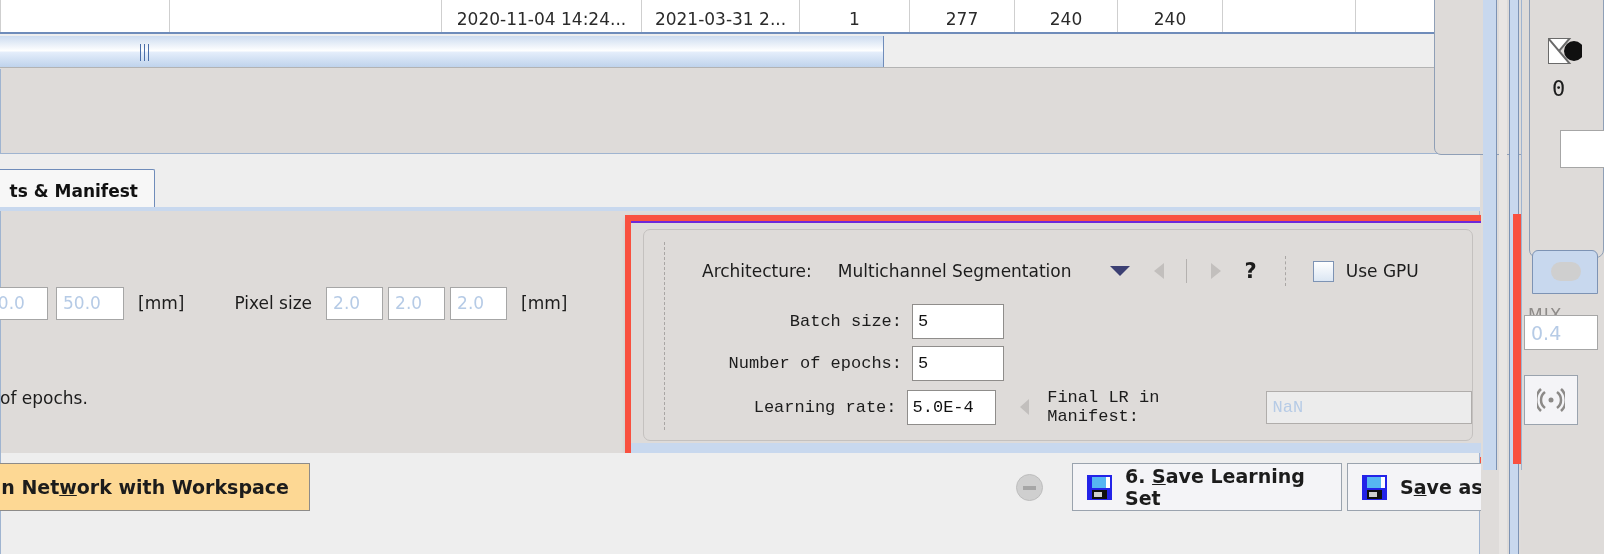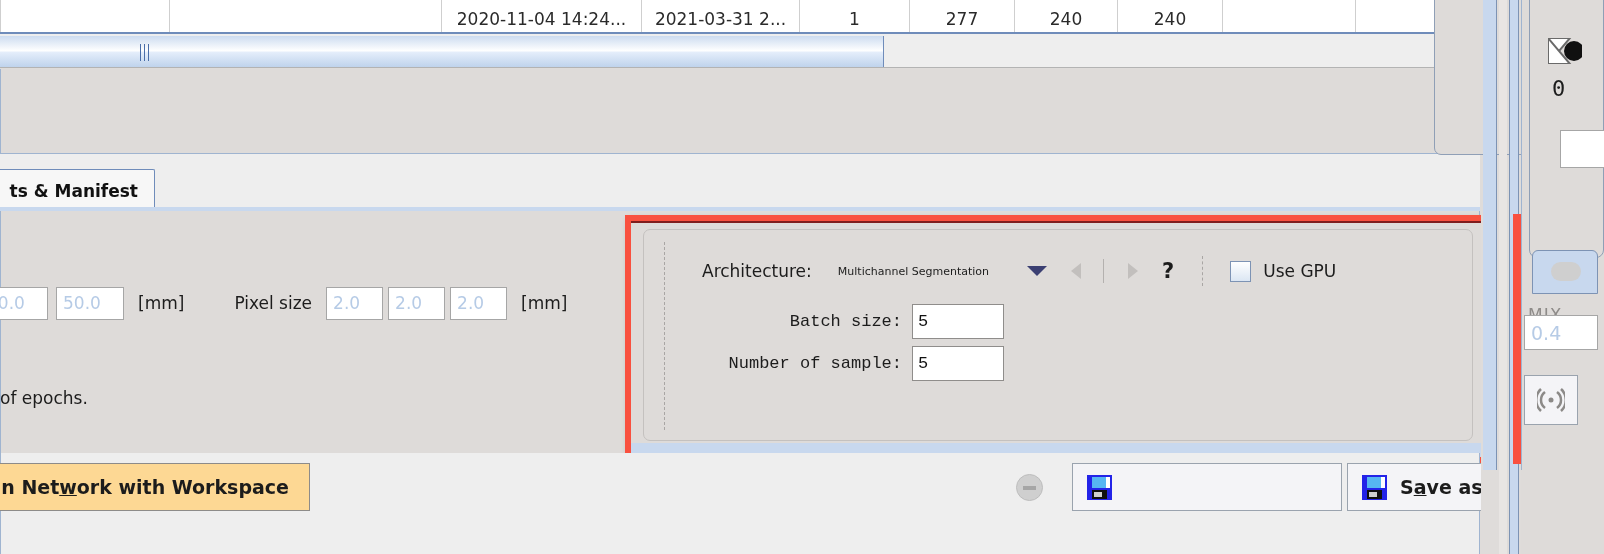--- a/index.html
+++ b/index.html
@@ -60,31 +60,31 @@
       display:flex;align-items:center;padding-left:6px;font-size:17px;color:#b6cbe6;}
   .unit{font-size:17px;color:#1c1c1c;margin:0 0 0 14px;}
   #lbl-pixelsize{font-size:17px;color:#1c1c1c;margin-left:50px;margin-right:14px;}
   #of-sample{left:0;top:388px;font-size:17px;color:#1c1c1c;}
 
   
   #redbox{left:625px;top:215px;width:867px;height:248px;
       border:6px solid #f9503f;box-sizing:border-box;
       box-shadow:4px 5px 7px rgba(0,0,0,.33);}
   #redbox-inner{position:absolute;left:0;top:0;right:0;bottom:0;background:#dedbd9;
-      border-top:2px solid #7f1d1d;box-sizing:border-box;}
+      border-top:2px solid #6d28d9;box-sizing:border-box;}
   #redbox-bluebar{position:absolute;left:0;bottom:0;width:100%;height:14px;background:#c8d8ee;}
   #grouppanel{position:absolute;left:12px;top:6px;width:830px;height:212px;
       background:#dedbd9;border:1px solid #c4c1bf;border-radius:7px;box-sizing:border-box;}
   #dashline{position:absolute;left:20px;top:12px;width:0;height:188px;
       border-left:1px dashed #a9a6a4;}
 
   
   #arch-row{position:absolute;left:58px;top:26px;display:flex;align-items:center;}
   #arch-label{font-size:17px;color:#1c1c1c;}
-  #arch-value{font-size:11px;color:#1c1c1c;margin-left:26px;}
+  #arch-value{font-size:17px;color:#1c1c1c;margin-left:26px;}
   #arch-dd{margin-left:38px;width:0;height:0;border-left:10px solid transparent;
       border-right:10px solid transparent;border-top:10px solid #3b3f72;}
   .navtri{margin-left:24px;width:0;height:0;}
   .navtri.left{border-right:10px solid #c2bfbd;border-top:8px solid transparent;border-bottom:8px solid transparent;}
   .navtri.right{border-left:10px solid #c2bfbd;border-top:8px solid transparent;border-bottom:8px solid transparent;margin-left:24px;}
   #navsep{margin-left:22px;width:1px;height:24px;background:#b4b1af;}
   #help-q{margin-left:24px;font-size:21px;font-weight:bold;color:#1c1c1c;}
   #gpu-sep{margin-left:28px;width:1px;height:30px;border-left:1px dashed #a9a6a4;}
   #gpu-box{margin-left:26px;width:21px;height:21px;box-sizing:border-box;
       border:1px solid #7d93b4;background:linear-gradient(to bottom,#ffffff,#dbe6f3);}
@@ -221,24 +221,31 @@
         <span id="gpu-box"></span>
         <span id="gpu-label">Use GPU</span>
       </div>
 
       <div class="formrow" style="left:58px;top:74px;">
         <span class="formlabel">Batch size:</span>
         <span class="textbox">5</span>
       </div>
 
       <div class="formrow" style="left:58px;top:116px;">
-        <span class="formlabel">Number of sample:</span>
+        <span class="formlabel">Number of epochs:</span>
         <span class="textbox">5</span>
       </div>
 
+      <div class="formrow" style="left:58px;top:158px;">
+        <span class="formlabel">Learning rate:</span>
+        <span class="textbox">5.0E-4</span>
+        <span id="lr-nav"></span>
+        <span id="lr-man-label">Final LR in Manifest:</span>
+        <span id="lr-man-box">NaN</span>
+      </div>
     </div>
     <div id="redbox-bluebar"></div>
   </div>
 </div>
 
 <div class="abs" id="bottombar"></div>
 
 <div class="abs" id="train-btn">
   <span><span id="train-text">rain Net<span class="mn">w</span>ork with Workspace</span></span>
 </div>
@@ -248,20 +255,21 @@
   </div>
 
 <div class="abs savebtn" id="save-learning-btn">
   <span class="floppy">
     <span class="body"></span>
       <span class="window"></span>
       <span class="shutter"></span>
     <span class="label"></span>
       <span class="labelw"></span>
   </span>
+  <span><span id="sls-text">6. <span class="mn">S</span>ave Learning Set</span></span>
 </div>
 
 <div class="abs savebtn" id="save-as-btn">
   <span class="floppy">
     <span class="body"></span>
       <span class="window"></span>
       <span class="shutter"></span>
     <span class="label"></span>
       <span class="labelw"></span>
   </span>

